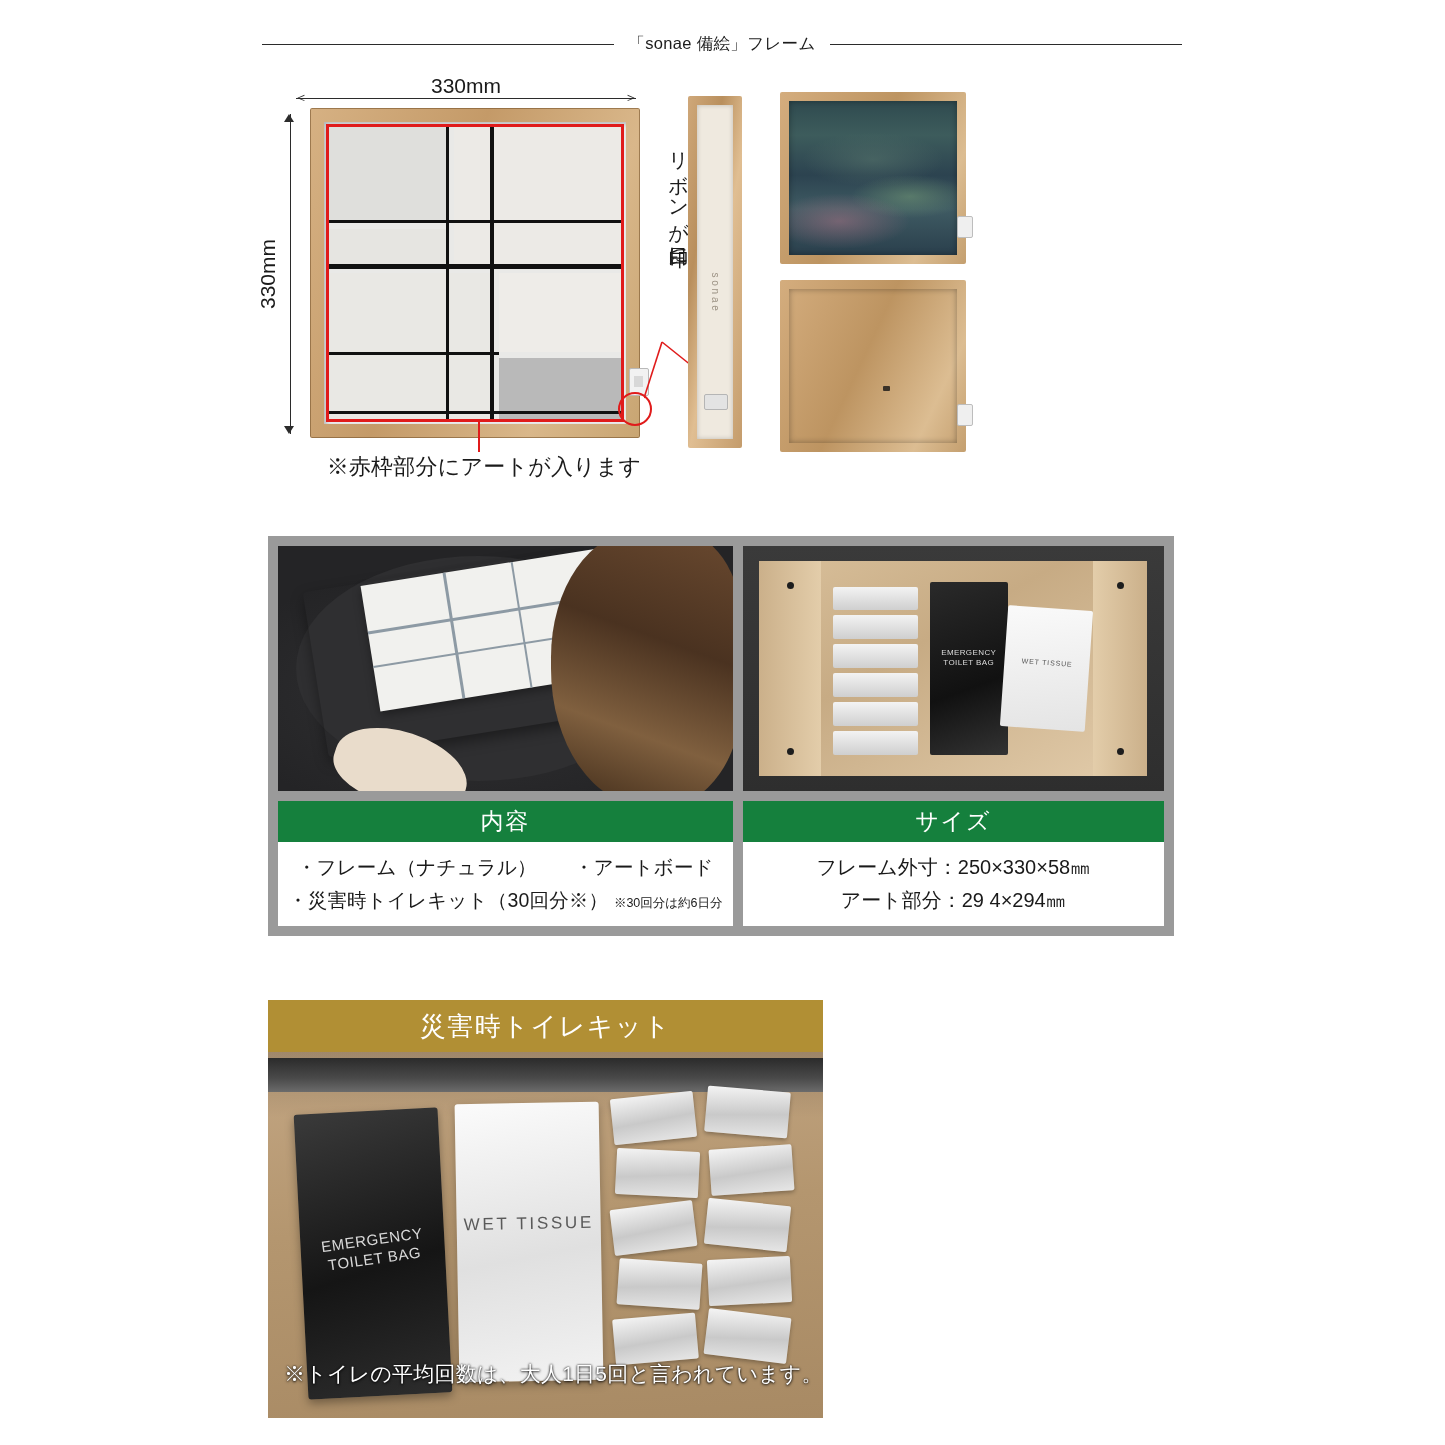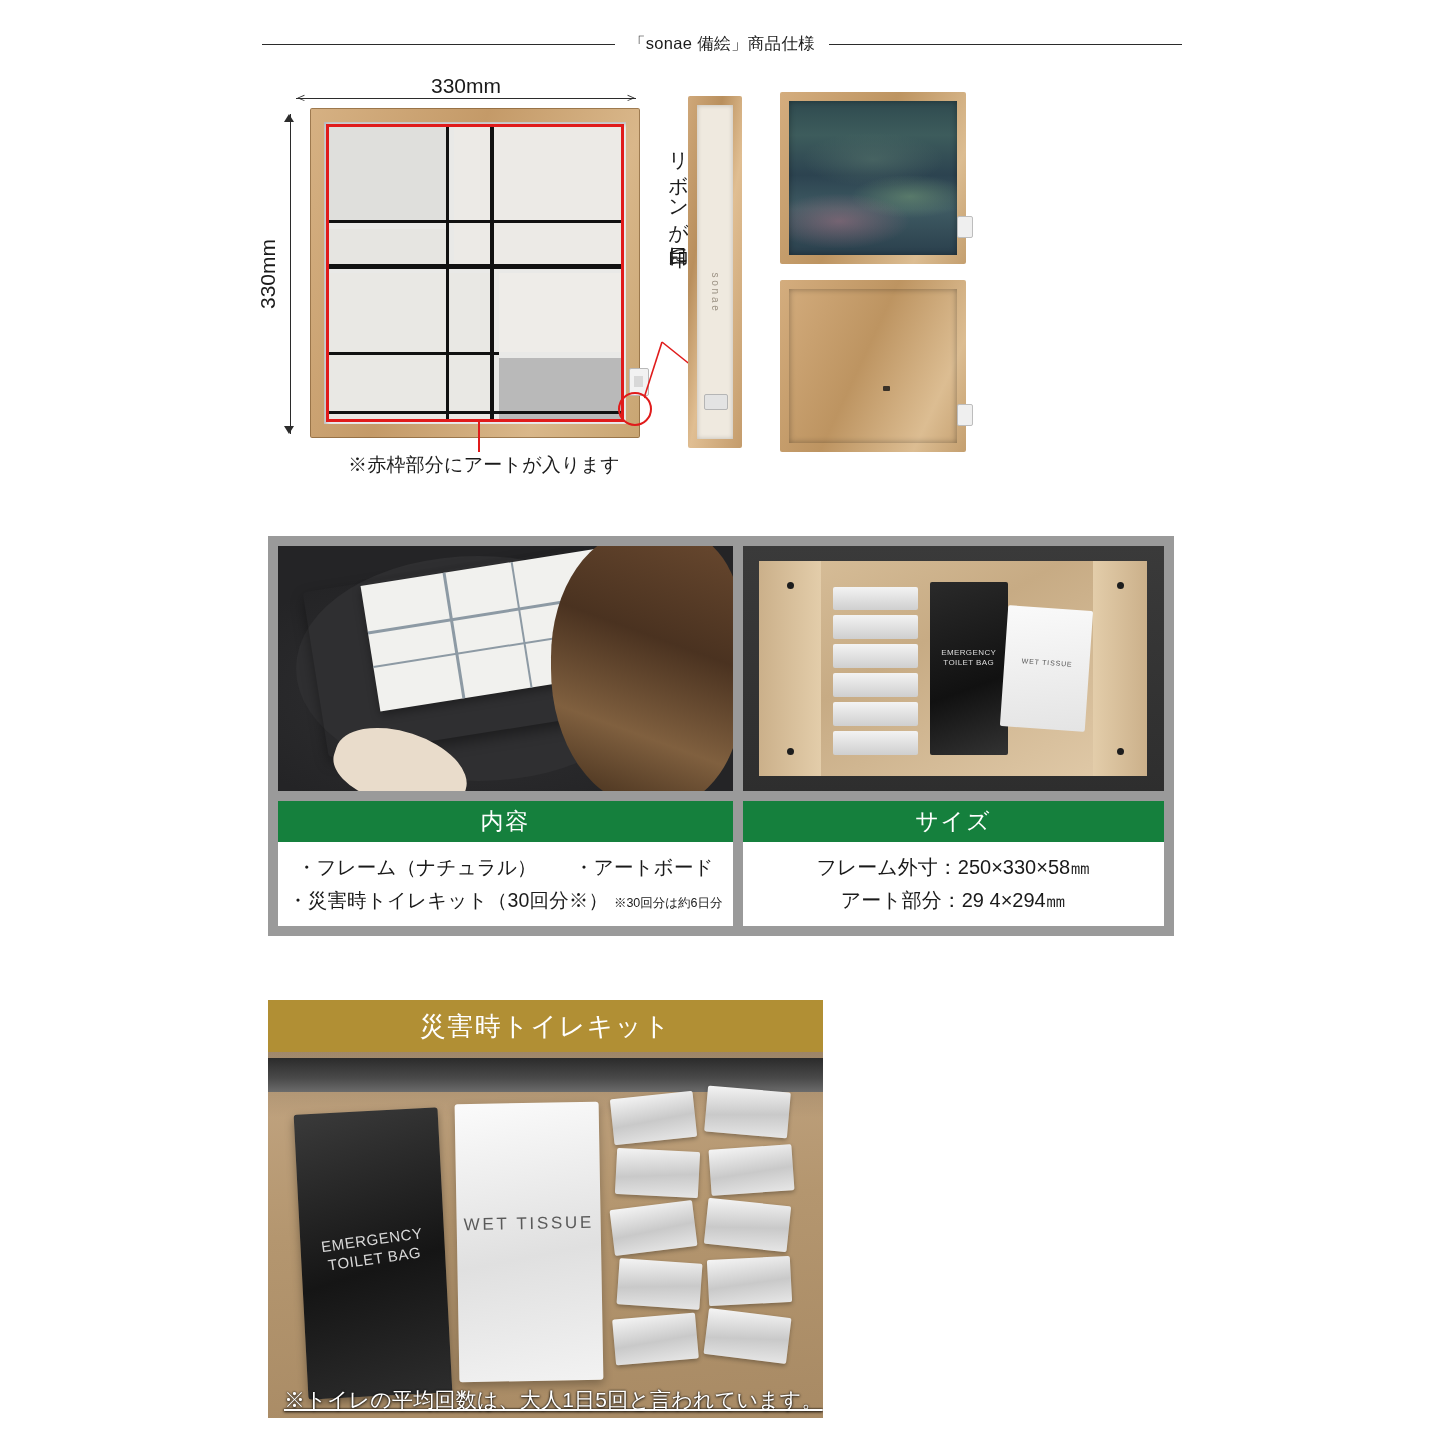--- a/index.html
+++ b/index.html
@@ -204,21 +204,21 @@
   }
   .note-red .leader {
     position: absolute;
     left: 194px;
     top: -32px;
     width: 2px;
     height: 32px;
     background: #e01b1b;
   }
   .note-red .txt {
-    font-size: 19px;
+    font-size: 22px;
     letter-spacing: .01em;
     white-space: nowrap;
   }
 
   
   .ribbon-note {
     position: absolute;
     left: 392px;
     top: 68px;
     width: 36px;
@@ -603,28 +603,28 @@
   }
   .bottom-photo .ovl-top, .bottom-photo .ovl-bot {
     position: absolute;
     color: #fff;
     font-size: 21px;
     letter-spacing: .01em;
     text-shadow: 0 1px 3px rgba(0,0,0,.8), 0 0 2px rgba(0,0,0,.9);
     white-space: nowrap;
   }
   .bottom-photo .ovl-top { left: 16px; top: 24px; }
-  .bottom-photo .ovl-bot { left: 16px; bottom: 4px; text-decoration: underline; }
+  .bottom-photo .ovl-bot { left: 16px; bottom: 30px; }
 </style>
 </head>
 <body>
 
 <div class="header">
   <div class="rule"></div>
-  <div class="title">「sonae 備絵」商品仕様</div>
+  <div class="title">「sonae 備絵」フレーム</div>
   <div class="rule"></div>
 </div>
 
 <div class="spec">
 
   <div class="dim-top">
     <div class="line"></div>
     <div class="cap-l">＜</div>
     <div class="cap-r">＞</div>
     <div class="label">330mm</div>

